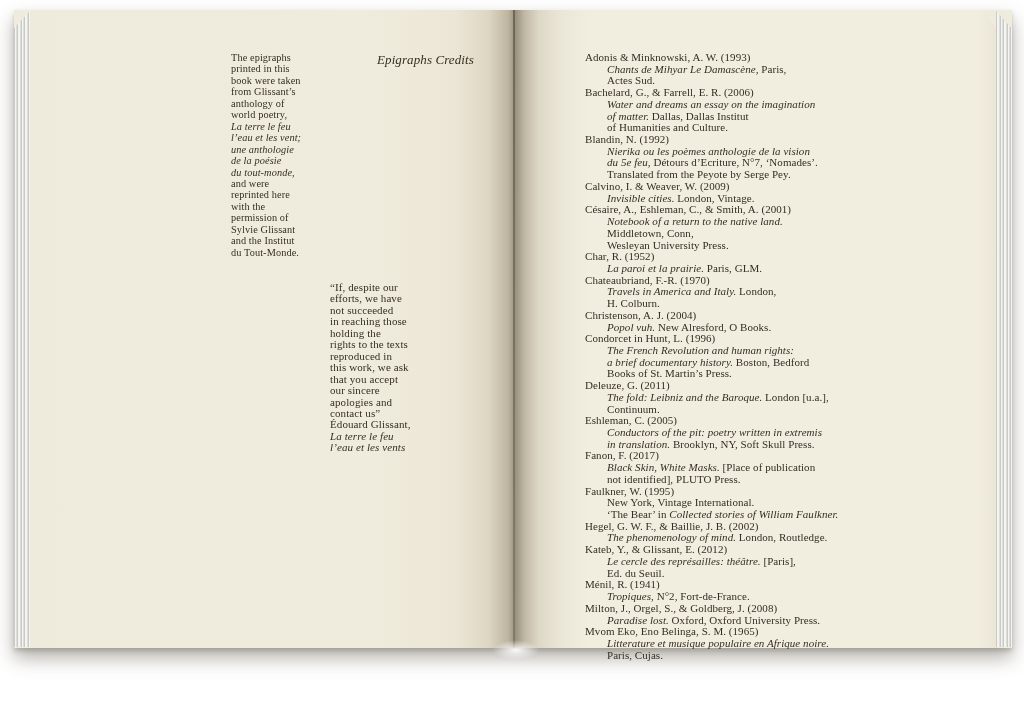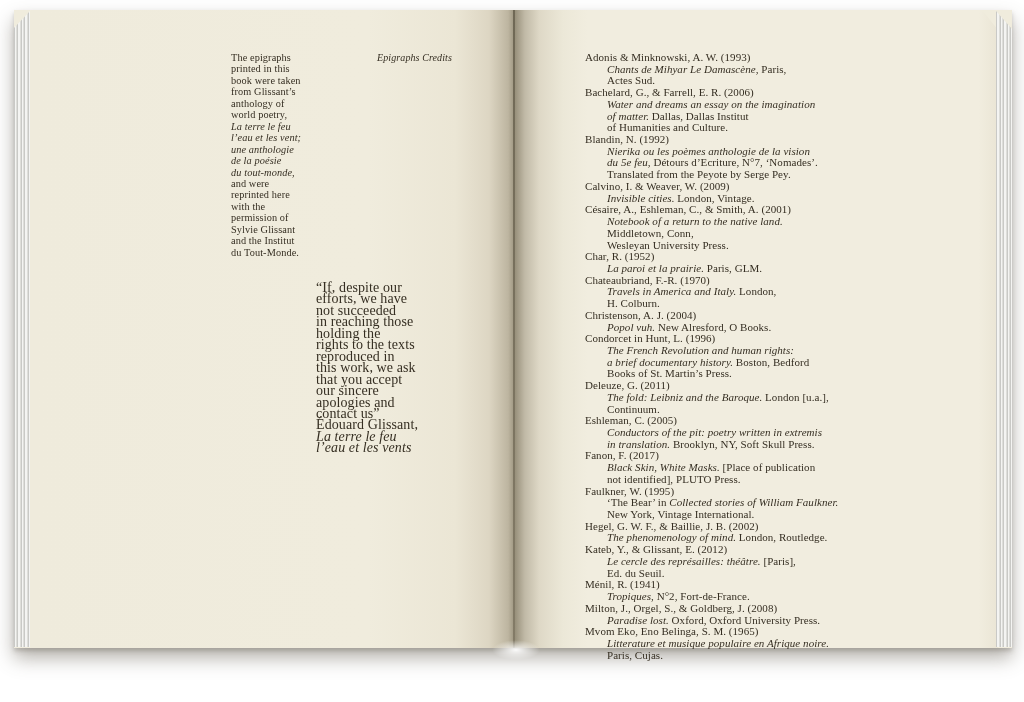--- a/index.html
+++ b/index.html
@@ -35,22 +35,22 @@
     clip-path:polygon(0 0,calc(100% - 16px) 0,100% 20px,100% 100%,0 100%);
   }
   .bottom-light{
     position:absolute;left:478px;bottom:-12px;width:48px;height:20px;
     background:radial-gradient(ellipse at center,rgba(255,255,255,.95),rgba(255,255,255,0) 70%);
   }
   .textblock{position:absolute;color:#352e22;}
   .ln{white-space:nowrap;}
   .em{font-style:italic;}
   .credits{left:217px;top:42px;font-size:10.3px;line-height:11.45px;letter-spacing:.1px;}
-  .runhead{left:363px;top:42px;font-size:10px;letter-spacing:.1px;}
-  .quote{left:302px;top:272px;font-size:14px;line-height:11.45px;letter-spacing:.1px;}
+  .runhead{left:363px;top:42px;font-size:13px;letter-spacing:.1px;}
+  .quote{left:316px;top:272px;font-size:11px;line-height:11.45px;letter-spacing:.1px;}
   .bib{left:571px;top:42px;font-size:11px;line-height:11.72px;letter-spacing:.05px;width:360px;font-family:Liberation Serif, serif;}
   .bib .cont{padding-left:22px;}
 </style>
 </head>
 <body>
 
 <div class="book">
   <div class="edges edges-left"></div>
   <div class="page left-page"></div>
   <div class="crease"></div>
@@ -152,22 +152,22 @@
         <div class="ln cont"><span class="em">Conductors of the pit: poetry written in extremis</span></div>
         <div class="ln cont"><span class="em">in translation.</span><span> Brooklyn, NY, Soft Skull Press.</span></div>
       </div>
       <div>
         <div class="ln head">Fanon, F. (2017)</div>
         <div class="ln cont"><span class="em">Black Skin, White Masks.</span><span> [Place of publication</span></div>
         <div class="ln cont"><span>not identified], PLUTO Press.</span></div>
       </div>
       <div>
         <div class="ln head">Faulkner, W. (1995)</div>
+        <div class="ln cont"><span>New York, Vintage International.</span></div>
         <div class="ln cont"><span>‘The Bear’ in </span><span class="em">Collected stories of William Faulkner.</span></div>
-        <div class="ln cont"><span>New York, Vintage International.</span></div>
       </div>
       <div>
         <div class="ln head">Hegel, G. W. F., &amp; Baillie, J. B. (2002)</div>
         <div class="ln cont"><span class="em">The phenomenology of mind.</span><span> London, Routledge.</span></div>
       </div>
       <div>
         <div class="ln head">Kateb, Y., &amp; Glissant, E. (2012)</div>
         <div class="ln cont"><span class="em">Le cercle des représailles: théâtre.</span><span> [Paris],</span></div>
         <div class="ln cont"><span>Ed. du Seuil.</span></div>
       </div>

